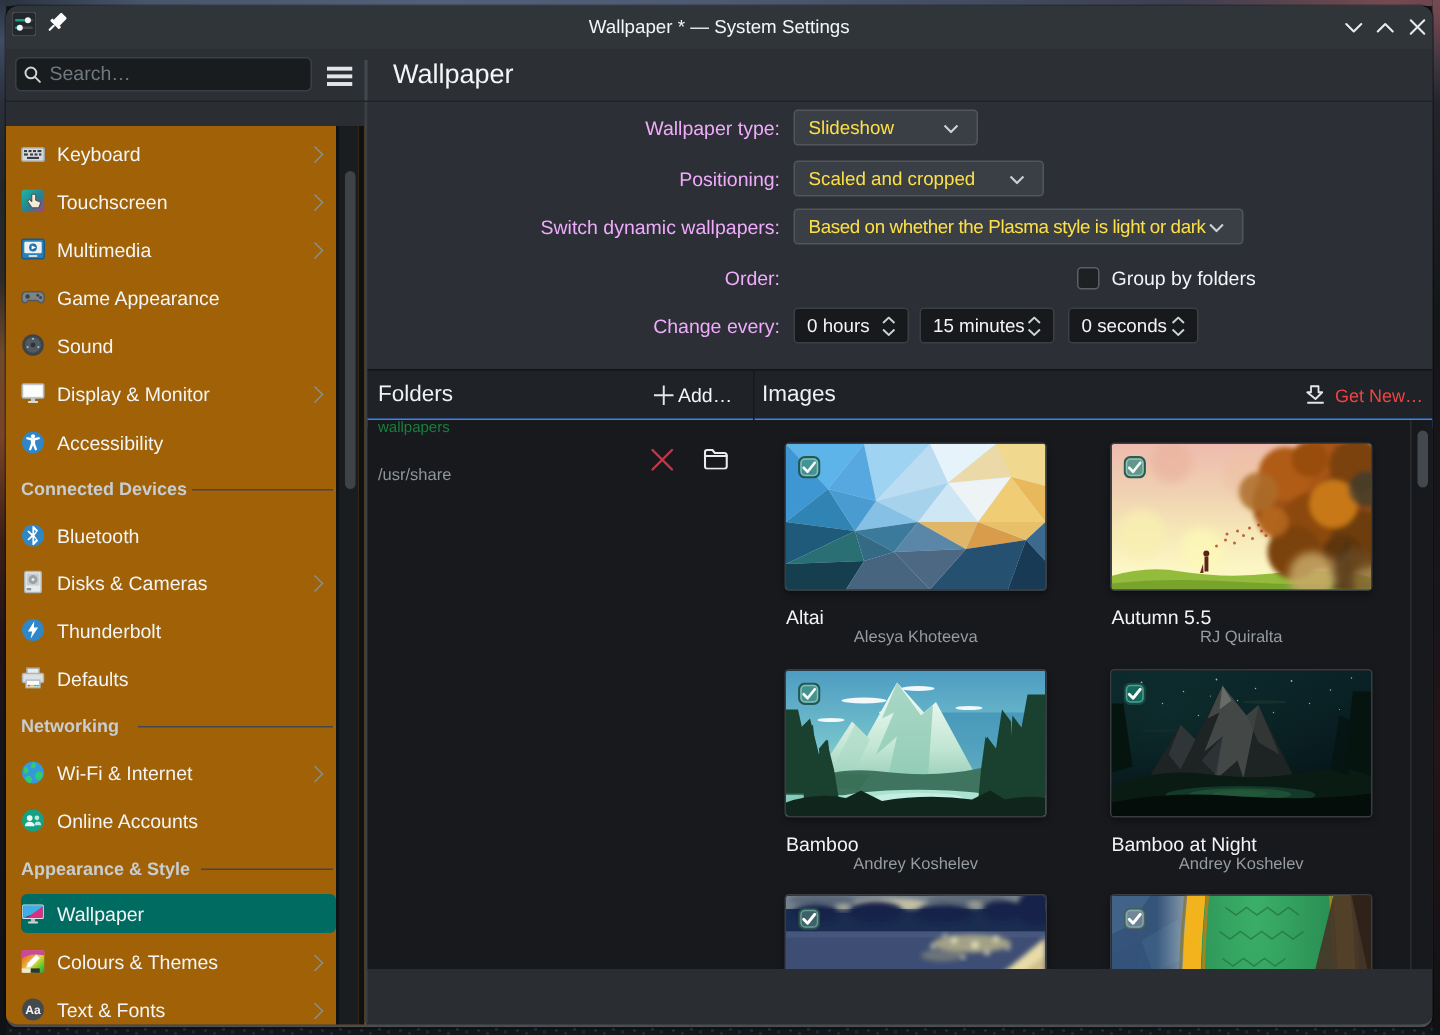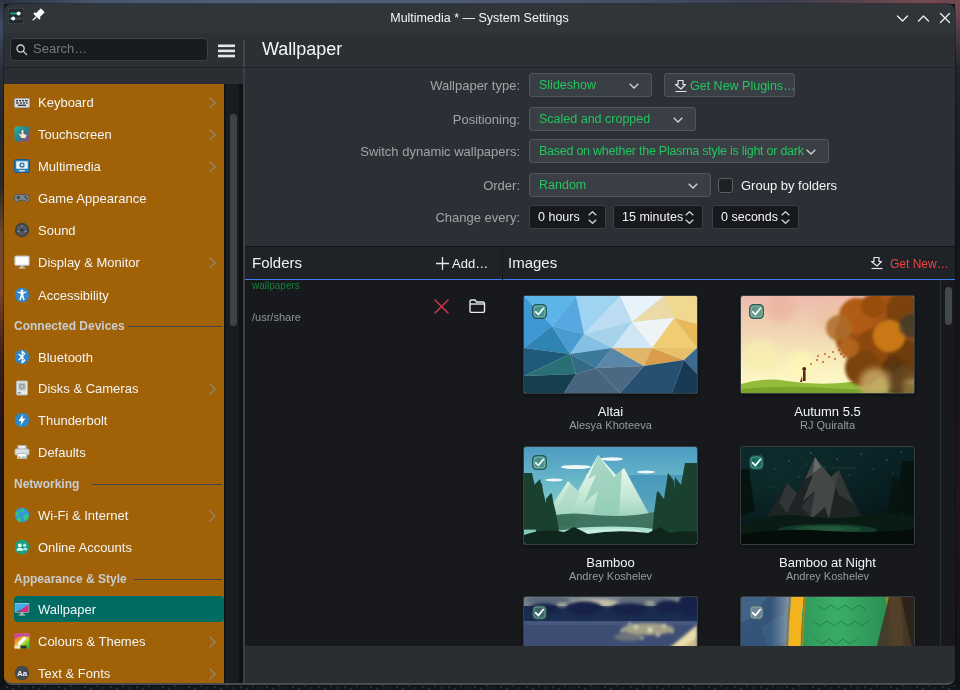--- a/index.html
+++ b/index.html
@@ -48,48 +48,48 @@
   .sicon{position:absolute;left:10px;width:16px;height:16px;}
   #selrow{left:10px;top:512px;width:210px;height:26px;background:#006b60;border-radius:4px;}
   #side-frame{left:220px;top:0;width:2px;height:614px;background:#101214;}
   #side-gutter{left:222px;top:0;width:13px;height:614px;background:#1a1d20;}
   #side-scroll{left:226px;top:30px;width:7px;height:212px;background:#3e4347;border-radius:3.5px;}
   #side-track{left:235px;top:0;width:4px;height:614px;background:#0f1113;}
   #side-sep{left:239px;top:64px;width:2px;height:614px;background:#3a4044;}
   #tool-sep{left:239px;top:36px;width:2px;height:27px;background:#43484e;}
   
   #form-area{left:241px;top:64px;width:710px;height:178px;background:#2c3036;}
-  .flabel{position:absolute;color:#a3a3a3;font-size:13px;text-align:right;right:435px;}
+  .flabel{position:absolute;color:#f0abfc;font-size:13px;text-align:right;right:435px;}
   .combo,.btn{position:absolute;background:#3a3f45;border:1px solid #50565c;border-radius:3px;
-    color:#22c55e;font-size:12.5px;box-sizing:border-box;white-space:nowrap;}
+    color:#fde047;font-size:12.5px;box-sizing:border-box;white-space:nowrap;}
   .combo .ctext{position:absolute;left:9px;top:50%;transform:translateY(-50%);white-space:nowrap;}
   .spin{position:absolute;background:#17191c;border:1px solid #3a3f45;border-radius:3px;
     color:#f2f4f5;font-size:12.5px;box-sizing:border-box;white-space:nowrap;}
   
   #panel-head{left:241px;top:242px;width:710px;height:32px;background:#1f2226;
     border-top:1px solid #121417;border-bottom:6px solid #3b82f6;}
   #views{left:241px;top:276px;width:710px;height:366px;background:#17191c;overflow:hidden;}
   #panel-sep{left:498px;top:242px;width:1px;height:400px;background:#17191c;}
   #bottombar{left:241px;top:642px;width:710px;height:35px;background:#2b2e35;
     border-top:1px solid #15171a;}
   .thumb{position:absolute;width:173px;height:97px;border-radius:2px;
      box-shadow:0 0 0 1px #383d42, 0 2px 5px rgba(0,0,0,.5);overflow:hidden;}
-  .tname{position:absolute;width:173px;text-align:center;color:#f2f4f5;font-size:13px;}
+  .tname{position:absolute;width:173px;text-align:left;color:#f2f4f5;font-size:13px;}
   .tauthor{position:absolute;width:173px;text-align:center;color:#959ca2;font-size:11px;}
   #img-scroll{left:700px;top:7px;width:7px;height:38px;background:#43484e;border-radius:3.5px;}
 </style>
 </head>
 <body>
 <div id="desk-top" class="abs"></div>
 <div id="desk-left" class="abs"></div>
 <div id="desk-right" class="abs"></div>
 <div id="desk-bottom" class="abs"></div>
 <div id="win" class="abs">
   <div id="titlebar" class="abs">
-    <div id="title-text" class="abs">Multimedia * — System Settings</div>
+    <div id="title-text" class="abs">Wallpaper * — System Settings</div>
     <svg class="abs" style="left:4px;top:4px" width="16" height="16" viewBox="0 0 16 16">
       <rect x="0" y="0" width="16" height="16" rx="2.5" fill="#24282c" stroke="#4a5056" stroke-width="1"></rect>
       <rect x="2" y="4.6" width="9" height="1.8" rx="0.9" fill="#0f9d8c"></rect>
       <rect x="9" y="4.6" width="5" height="1.8" rx="0.9" fill="#45494d"></rect>
       <circle cx="10.6" cy="5.5" r="2" fill="#f2f4f5"></circle>
       <rect x="2" y="9.6" width="4" height="1.8" rx="0.9" fill="#0f9d8c"></rect>
       <rect x="5" y="9.6" width="9" height="1.8" rx="0.9" fill="#45494d"></rect>
       <circle cx="5.2" cy="10.5" r="2" fill="#f2f4f5"></circle>
     </svg>
     <svg class="abs" style="left:26px;top:3px" width="16" height="17" viewBox="0 0 16 17">
@@ -311,50 +311,35 @@
   <div id="tool-sep" class="abs"></div>
   <div id="form-area" class="abs">
 
     <div class="flabel" style="top:10px">Wallpaper type:</div>
     <div class="combo" style="left:284px;top:5px;width:123px;height:24px">
       <span class="ctext">Slideshow</span>
         <svg class="abs" style="right:12px;top:9px" width="10" height="6" viewBox="0 0 10 6">
           <path d="M0.7 0.7 L5 5 L9.3 0.7" stroke="#ccd1d4" stroke-width="1.4" fill="none"></path>
         </svg>
     </div>
-    <div class="btn" style="left:419px;top:5px;width:131px;height:24px">
-      <svg style="position:absolute;left:9px;top:5px" width="14" height="14" viewBox="0 0 14 14">
-        <g fill="none" stroke="#e4e7e9" stroke-width="1.2">
-            <path d="M5 1.5 h4 v4 h2.5 L7 10 1.5 5.5 H4 v-4 z" stroke-linejoin="round"></path>
-            <path d="M1.5 12.5 h11"></path>
-          </g>
-      </svg>
-      <span style="position:absolute;left:25px;top:5px">Get New Plugins…</span>
-    </div>
     <div class="flabel" style="top:44px">Positioning:</div>
     <div class="combo" style="left:284px;top:39px;width:167px;height:24px">
       <span class="ctext">Scaled and cropped</span>
         <svg class="abs" style="right:12px;top:9px" width="10" height="6" viewBox="0 0 10 6">
           <path d="M0.7 0.7 L5 5 L9.3 0.7" stroke="#ccd1d4" stroke-width="1.4" fill="none"></path>
         </svg>
     </div>
     <div class="flabel" style="top:76px">Switch dynamic wallpapers:</div>
     <div class="combo" style="left:284px;top:71px;width:300px;height:24px">
       <span class="ctext" style="letter-spacing:-0.25px">Based on whether the Plasma style is light or dark</span>
         <svg class="abs" style="right:12px;top:9px" width="10" height="6" viewBox="0 0 10 6">
           <path d="M0.7 0.7 L5 5 L9.3 0.7" stroke="#ccd1d4" stroke-width="1.4" fill="none"></path>
         </svg>
     </div>
     <div class="flabel" style="top:110px">Order:</div>
-    <div class="combo" style="left:284px;top:105px;width:182px;height:24px">
-      <span class="ctext">Random</span>
-        <svg class="abs" style="right:12px;top:9px" width="10" height="6" viewBox="0 0 10 6">
-          <path d="M0.7 0.7 L5 5 L9.3 0.7" stroke="#ccd1d4" stroke-width="1.4" fill="none"></path>
-        </svg>
-    </div>
     <div class="abs" style="left:473px;top:110px;width:15px;height:15px;background:#1e2124;border:1px solid #5a6066;border-radius:3px;box-sizing:border-box"></div>
     <div class="abs" style="left:496px;top:110px;color:#f2f4f5;font-size:13px">Group by folders</div>
     <div class="flabel" style="top:142px">Change every:</div>
     <div class="spin" style="left:284px;top:137px;width:77px;height:24px">
       <span style="position:absolute;left:8px;top:4px">0 hours</span>
       <svg class="abs" style="right:8px;top:5px" width="9" height="5" viewBox="0 0 9 5">
           <path d="M0.7 4.3 L4.5 0.7 L8.3 4.3" stroke="#ccd1d4" stroke-width="1.3" fill="none"></path>
         </svg>
       <svg class="abs" style="right:8px;top:13px" width="9" height="5" viewBox="0 0 9 5">
           <path d="M0.7 0.7 L4.5 4.3 L8.3 0.7" stroke="#ccd1d4" stroke-width="1.3" fill="none"></path>

